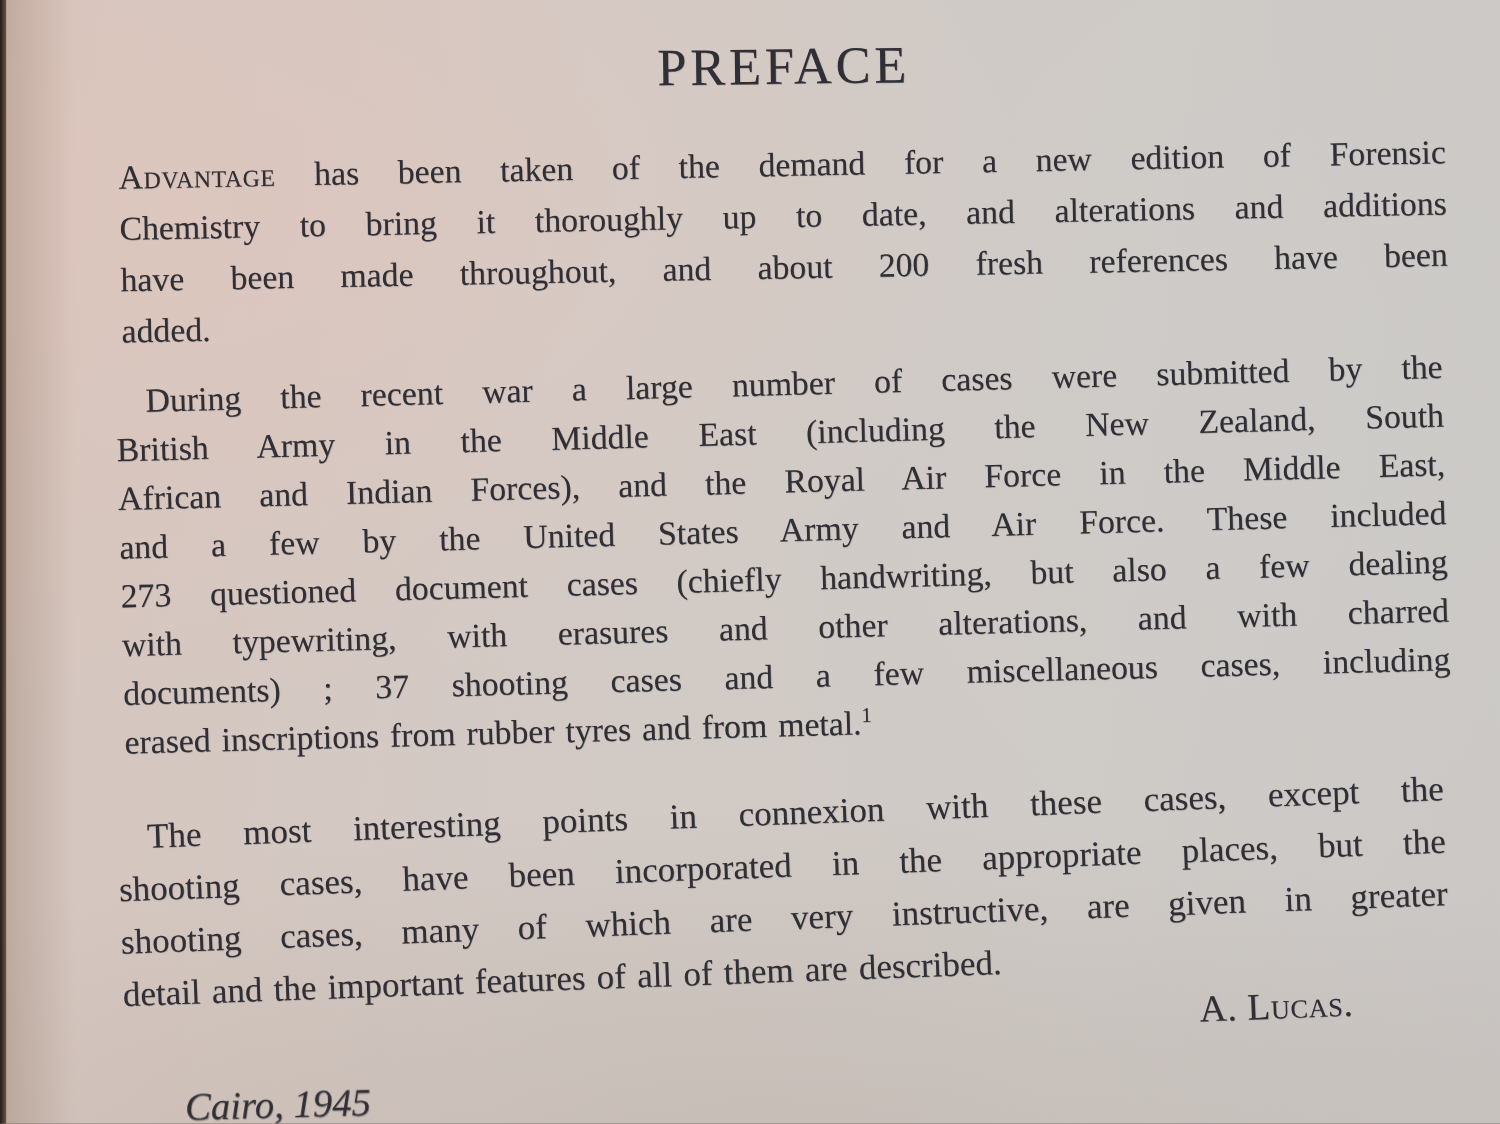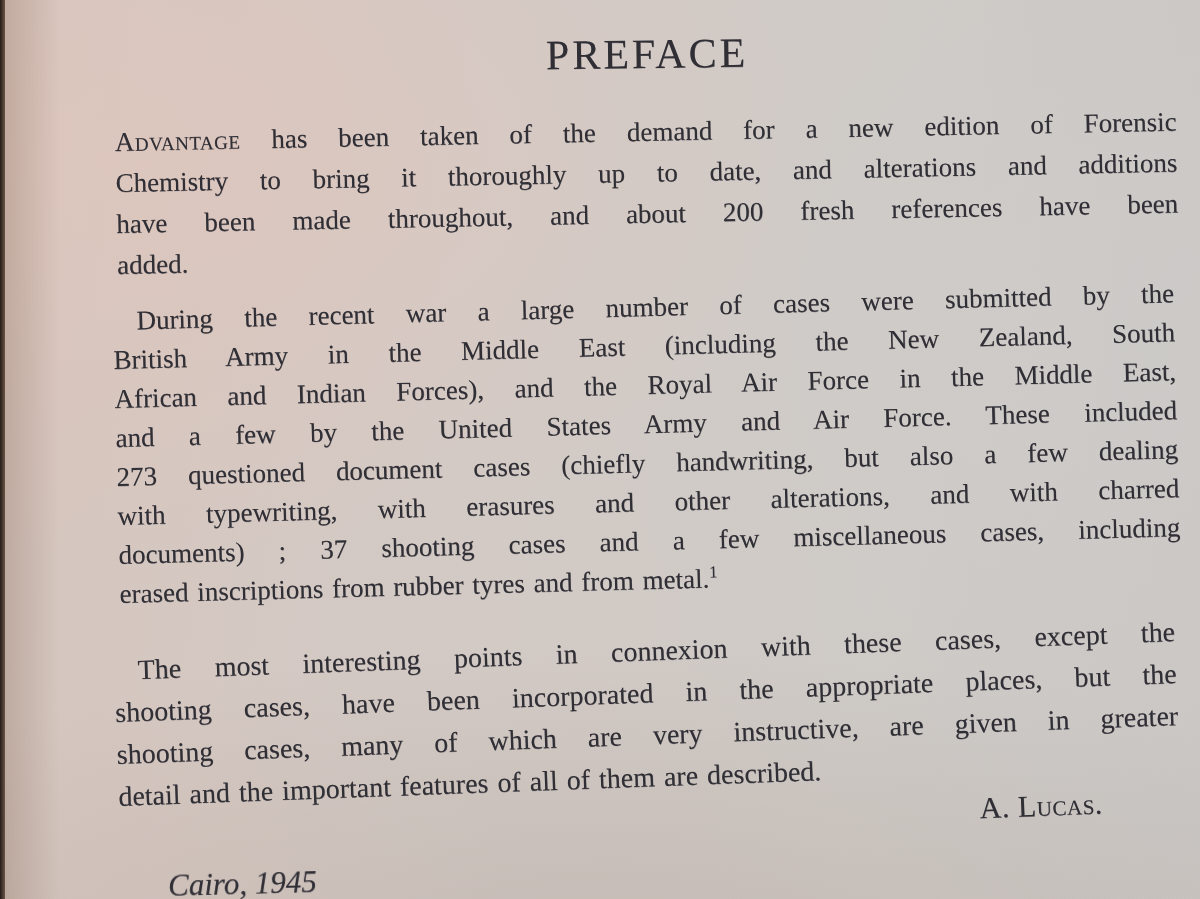--- a/index.html
+++ b/index.html
@@ -25,21 +25,21 @@
   .edge {
     position: absolute; left: 0; top: 0; bottom: 0; width: 5px;
     background: linear-gradient(90deg, #241c17 0%, #6a5547 100%);
   }
   .gutter {
     position: absolute; left: 5px; top: 0; bottom: 0; width: 55px;
     background: linear-gradient(90deg, rgba(122,92,72,0.26), rgba(122,92,72,0));
   }
   .content {
     position: absolute;
-    left: 116px; top: 0;
+    left: 96px; top: 0;
     width: 1062px;
     color: #302f36;
     filter: blur(0.3px);
     text-shadow: 0.3px 0.4px 0.6px rgba(48,47,54,0.45);
   }
   .title {
     margin: 30px 0 0 0;
     text-align: center;
     font-size: 42px;
     font-weight: 500;

